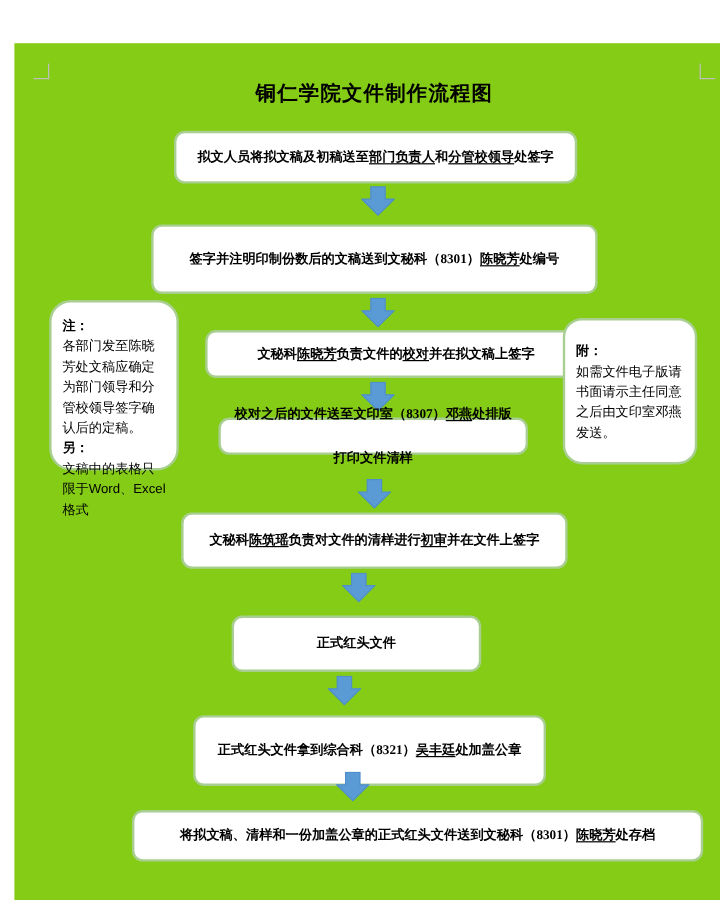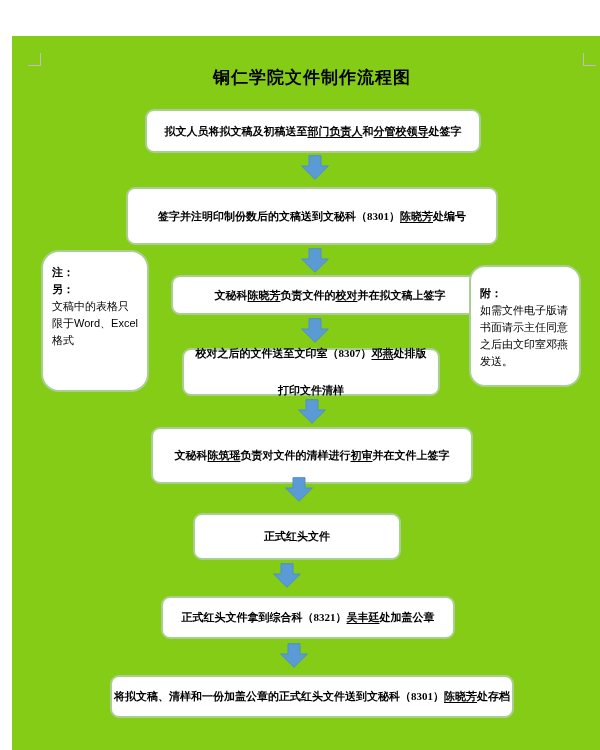--- a/index.html
+++ b/index.html
@@ -29,25 +29,25 @@
   .flow-box{position:absolute;border:2px solid var(--box-border);border-radius:9px;
     display:flex;flex-direction:column;justify-content:center;align-items:center;
     font-family:"Liberation Serif","DejaVu Serif",serif;font-weight:bold;
     font-size:11px;color:var(--text-color);background:#ffffff;padding:2px 4px;}
   .flow-line{white-space:nowrap;line-height:21px;text-align:center;}
   .flow-line .u{text-decoration:underline;text-underline-offset:2px;}
 
   .b1{left:133px;top:73px;width:336px;height:44px;}
   .b2{left:114px;top:151px;width:372px;height:58px;font-family:Liberation Serif, serif;}
   .b3{left:159px;top:239px;width:318px;height:40px;}
-  .b4{left:170px;top:312px;width:258px;height:48px;gap:16px;}
-  .b5{left:139px;top:391px;width:322px;height:57px;justify-content:center;}
+  .b4{left:170px;top:312px;width:258px;height:31px;gap:16px;}
+  .b5{left:139px;top:391px;width:322px;height:47px;justify-content:center;}
   .b6{left:181px;top:477px;width:208px;height:47px;}
-  .b7{left:149px;top:560px;width:294px;height:43px;}
-  .b8{left:98px;top:639px;width:404px;height:43px;}
+  .b7{left:149px;top:560px;width:294px;height:59px;}
+  .b8{left:98px;top:639px;width:476px;height:43px;}
 
   .arrow{position:absolute;width:28px;height:25px;}
   .arrow svg{display:block;width:100%;height:100%;}
   .arrow polygon{fill:var(--arrow-fill);stroke:var(--arrow-stroke);stroke-width:1;}
   .a1{left:289px;top:119px;}
   .a2{left:289px;top:212px;}
   .a3{left:289px;top:282px;}
   .a4{left:286px;top:363px;}
   .a5{left:273px;top:441px;}
   .a6{left:261px;top:527px;}
@@ -144,20 +144,21 @@
         <polygon points="8,0.7 20,0.7 20,11 27.4,11 14,24.3 0.6,11 8,11"></polygon>
       </svg>
   </div>
 
   <div class="flow-box b8">
       <div class="flow-line"><span>将拟文稿、清样和一份加盖公章的正式红头文件送到文秘科（8301）</span><span class="u">陈晓芳</span><span>处存档</span></div>
     </div>
 
   <div class="note-box note-left">
       <div class="note-heading">注：</div>
+      <div class="note-body">各部门发至陈晓芳处文稿应确定为部门领导和分管校领导签字确认后的定稿。</div>
       <div class="note-heading">另：</div>
       <div class="note-body">文稿中的表格只限于Word、Excel 格式</div>
     </div>
   <div class="note-box note-right">
       <div class="note-heading">附：</div>
       <div class="note-body">如需文件电子版请书面请示主任同意之后由文印室邓燕发送。</div>
     </div>
 
 </div>
 

